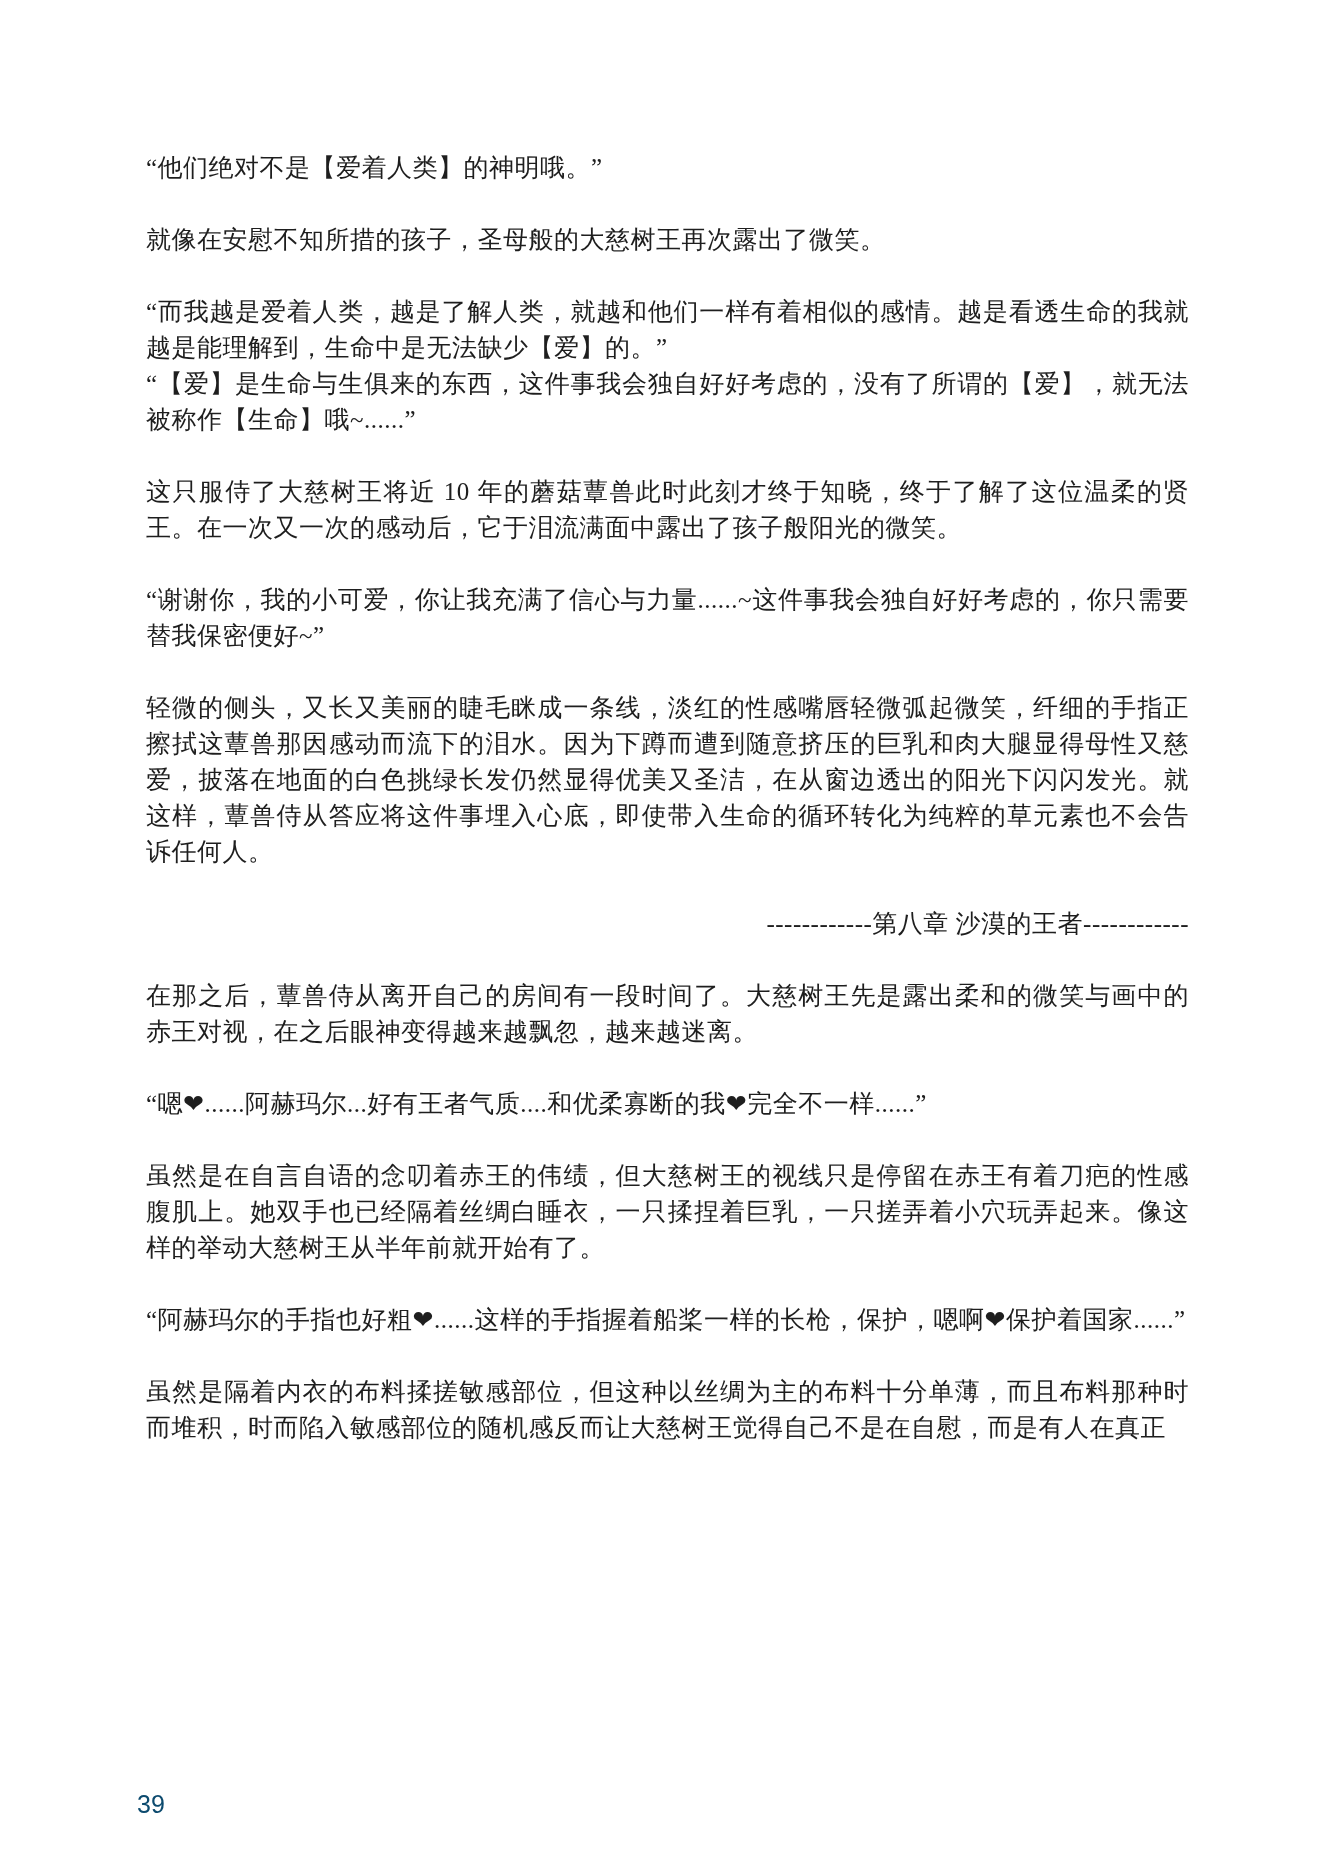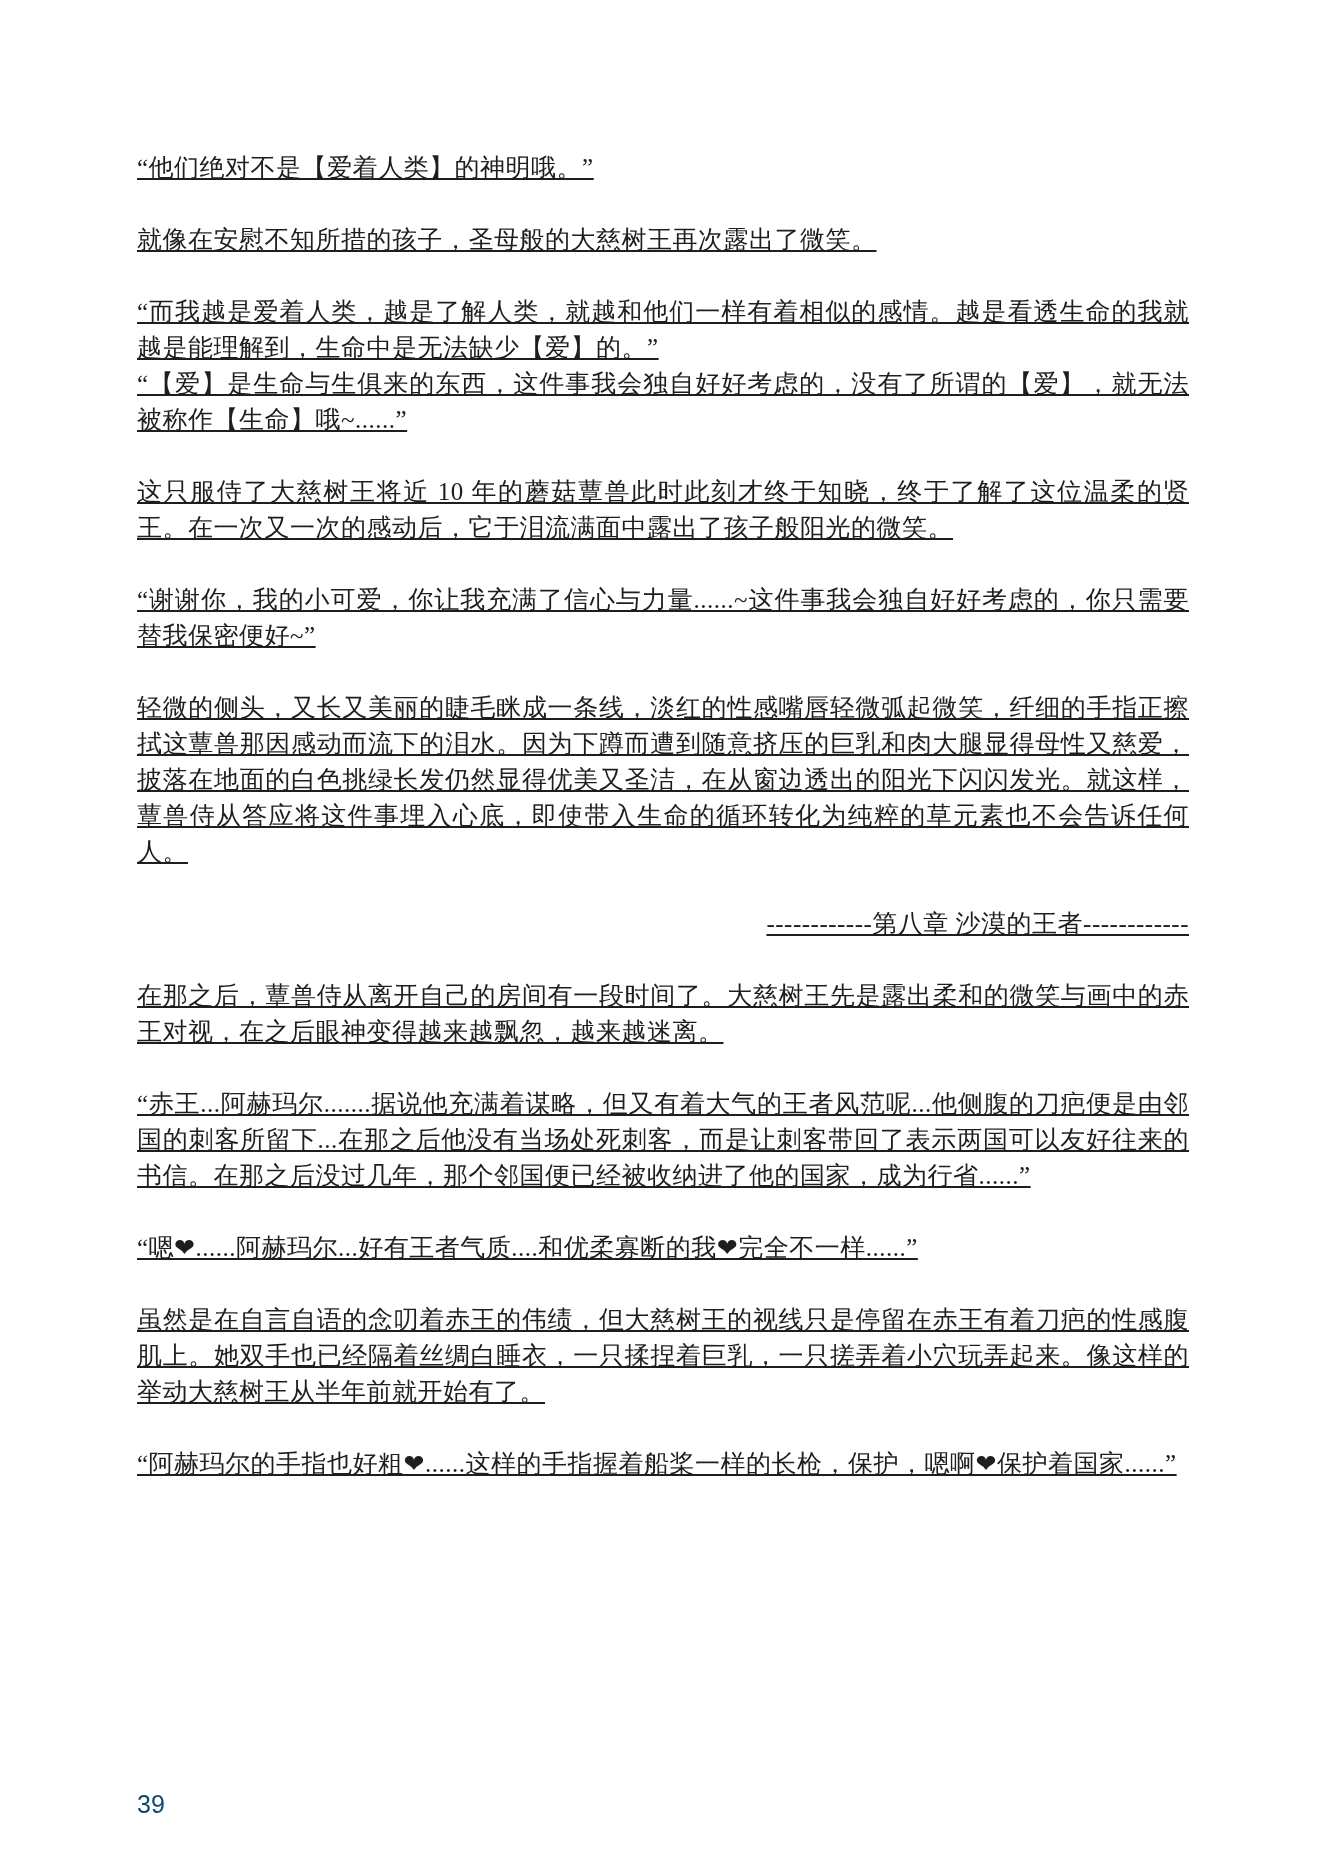--- a/index.html
+++ b/index.html
@@ -17,23 +17,22 @@
     position: absolute;
     left: 137px;
     top: 150px;
     width: 1052px;
     font-size: 25px;
     line-height: 36px;
     text-align: justify;
     letter-spacing: 0.5px;
   }
   .content p {
-    margin: 0 0 36px 0;
+    margin: 0 0 36px 9px;
     word-break: break-all;
-    text-decoration: underline;
   }
   .content p.no-gap {
     margin-bottom: 0;
   }
   .chapter-heading {
     text-align: right;
   }
   .page-number {
     position: absolute;
     left: 137px;
@@ -50,19 +49,19 @@
   <div class="content">
     <p>“他们绝对不是【爱着人类】的神明哦。”</p>
     <p>就像在安慰不知所措的孩子，圣母般的大慈树王再次露出了微笑。</p>
     <p class="no-gap">“而我越是爱着人类，越是了解人类，就越和他们一样有着相似的感情。越是看透生命的我就越是能理解到，生命中是无法缺少【爱】的。”</p>
     <p>“【爱】是生命与生俱来的东西，这件事我会独自好好考虑的，没有了所谓的【爱】，就无法被称作【生命】哦~......”</p>
     <p>这只服侍了大慈树王将近 10 年的蘑菇蕈兽此时此刻才终于知晓，终于了解了这位温柔的贤王。在一次又一次的感动后，它于泪流满面中露出了孩子般阳光的微笑。</p>
     <p>“谢谢你，我的小可爱，你让我充满了信心与力量......~这件事我会独自好好考虑的，你只需要替我保密便好~”</p>
     <p>轻微的侧头，又长又美丽的睫毛眯成一条线，淡红的性感嘴唇轻微弧起微笑，纤细的手指正擦拭这蕈兽那因感动而流下的泪水。因为下蹲而遭到随意挤压的巨乳和肉大腿显得母性又慈爱，披落在地面的白色挑绿长发仍然显得优美又圣洁，在从窗边透出的阳光下闪闪发光。就这样，蕈兽侍从答应将这件事埋入心底，即使带入生命的循环转化为纯粹的草元素也不会告诉任何人。</p>
     <p class="chapter-heading">------------第八章 沙漠的王者------------</p>
     <p>在那之后，蕈兽侍从离开自己的房间有一段时间了。大慈树王先是露出柔和的微笑与画中的赤王对视，在之后眼神变得越来越飘忽，越来越迷离。</p>
-    <p>“赤王...阿赫玛尔.......据说他充满着谋略，但又有着大气的王者风范呢...他侧腹的刀疤便是由邻国的刺客所留下...在那之后他没有当场处死刺客，而是让刺客带回了表示两国可以友好往来的书信。在那之后没过几年，那个邻国便已经被收纳进了他的国家，成为行省......”</p>
     <p>“嗯❤......阿赫玛尔...好有王者气质....和优柔寡断的我❤完全不一样......”</p>
     <p>虽然是在自言自语的念叨着赤王的伟绩，但大慈树王的视线只是停留在赤王有着刀疤的性感腹肌上。她双手也已经隔着丝绸白睡衣，一只揉捏着巨乳，一只搓弄着小穴玩弄起来。像这样的举动大慈树王从半年前就开始有了。</p>
     <p>“阿赫玛尔的手指也好粗❤......这样的手指握着船桨一样的长枪，保护，嗯啊❤保护着国家......”</p>
+    <p>虽然是隔着内衣的布料揉搓敏感部位，但这种以丝绸为主的布料十分单薄，而且布料那种时而堆积，时而陷入敏感部位的随机感反而让大慈树王觉得自己不是在自慰，而是有人在真正</p>
   </div>
   <div class="page-number">39</div>
 </div>
 
 </body></html>

